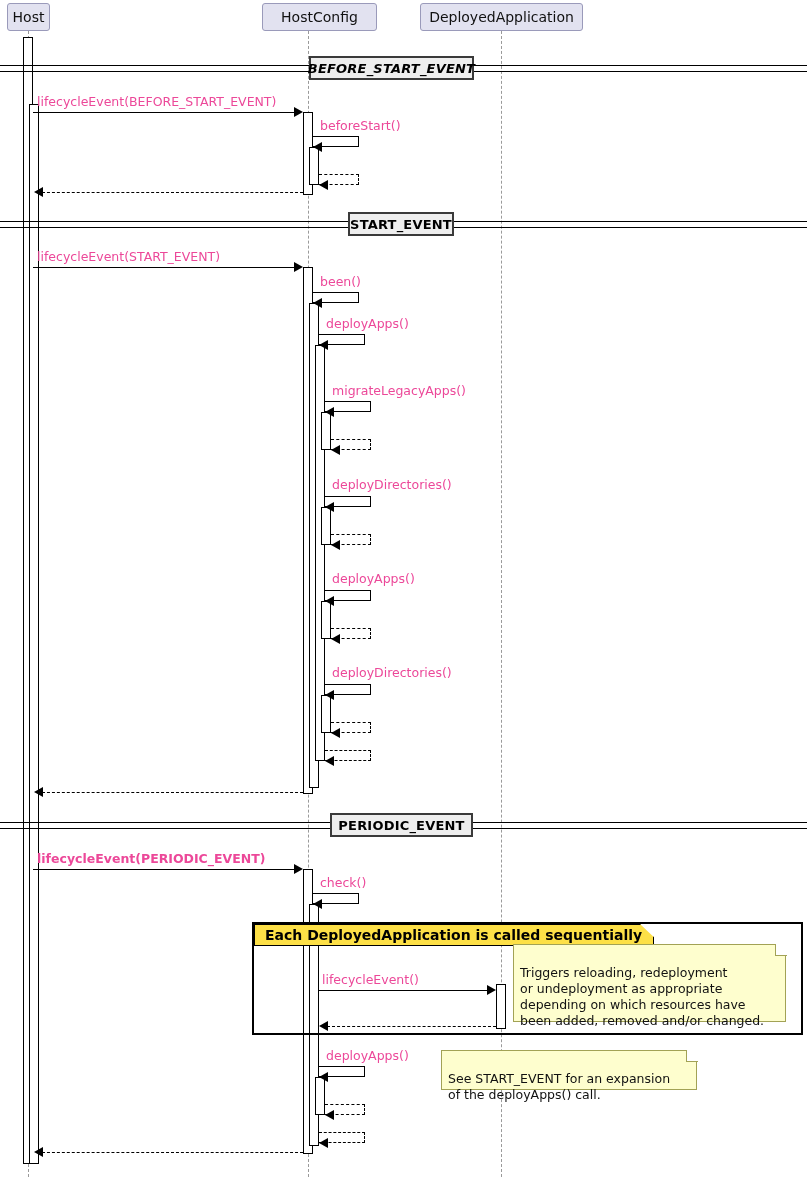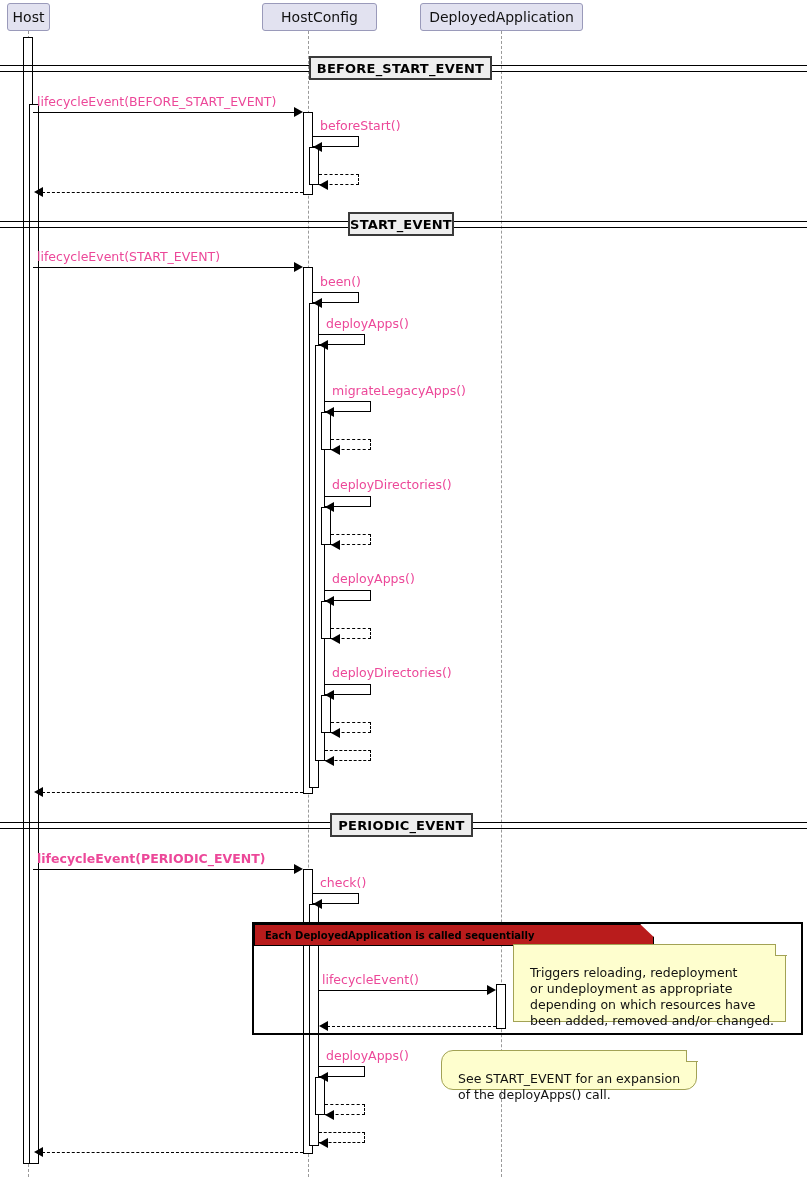--- a/index.html
+++ b/index.html
@@ -28,27 +28,27 @@
   
   .self{position:absolute;box-sizing:border-box;border:1px solid #000;border-left:none;}
   .self.dashed{border-style:dashed;border-left:none;}
   
   .divider{position:absolute;left:0;width:807px;height:0;border-top:1px solid #000;}
   .dividerbox{position:absolute;box-sizing:border-box;background:#EEEEEE;
     border:2px solid #3a3a3a;height:24px;display:flex;align-items:center;justify-content:center;
     font-size:13px;font-weight:bold;color:#000;padding:0 10px;white-space:nowrap;letter-spacing:.2px;}
   
   .groupframe{position:absolute;box-sizing:border-box;border:2px solid #000;background:transparent;}
-  .grouphdr{position:absolute;box-sizing:border-box;background:#b91c1c;border:1px solid #000;
-    height:22px;display:flex;align-items:center;font-size:10px;font-weight:bold;color:#000;
+  .grouphdr{position:absolute;box-sizing:border-box;background:#fde047;border:1px solid #000;
+    height:22px;display:flex;align-items:center;font-size:14px;font-weight:bold;color:#000;
     padding:0 26px 0 10px;white-space:nowrap;
     clip-path:polygon(0 0,calc(100% - 14px) 0,100% 60%,100% 100%,0 100%);}
   
   .note{position:absolute;box-sizing:border-box;background:#FEFECE;border:1px solid #A2A255;
-    font-size:12.5px;color:#111;line-height:16px;padding:4px 8px 4px 16px;white-space:pre-line;}
+    font-size:12.5px;color:#111;line-height:16px;padding:4px 8px 4px 6px;white-space:pre-line;}
   .notefold{position:absolute;width:11px;height:11px;background:#fff;
     border-left:1px solid #A2A255;border-bottom:1px solid #A2A255;}
 </style>
 </head>
 <body>
 
 <div id="stage">
 
   <div class="participant" style="left:7px;width:43px;">
     <span>Host</span>
@@ -79,21 +79,21 @@
   <div class="act" style="left:321px;top:695px;height:38px;"></div>
 
   <div class="act" style="left:303px;top:869px;height:285px;"></div>
   <div class="act" style="left:309px;top:904px;height:242px;"></div>
   <div class="act" style="left:315px;top:1077px;height:38px;"></div>
 
   <div class="act" style="left:496px;top:984px;height:45px;"></div>
 
   <div class="divider" style="top:65px;"></div>
   <div class="divider" style="top:71px;"></div>
-  <div class="dividerbox" style="left:309px;width:183px;top:56px;">
+  <div class="dividerbox" style="left:309px;width:165px;top:56px;font-style:italic;">
     <span>BEFORE_START_EVENT</span>
   </div>
 
   <div class="divider" style="top:221px;"></div>
   <div class="divider" style="top:227px;"></div>
   <div class="dividerbox" style="left:348px;width:106px;top:212px;">
     <span>START_EVENT</span>
   </div>
 
   <div class="divider" style="top:822px;"></div>
@@ -196,19 +196,19 @@
   <div class="arrowL" style="left:34px;top:1147px;"></div>
 
   <div class="note" style="left:513px;top:944px;width:273px;height:78px;">
     <span>Triggers reloading, redeployment
 or undeployment as appropriate
 depending on which resources have
 been added, removed and/or changed.</span>
   </div>
   <div class="notefold" style="left:775px;top:944px;"></div>
 
-  <div class="note" style="left:441px;top:1050px;width:256px;height:40px;border-radius:12px;">
+  <div class="note" style="left:441px;top:1050px;width:256px;height:40px;">
     <span>See START_EVENT for an expansion
 of the deployApps() call.</span>
   </div>
   <div class="notefold" style="left:686px;top:1050px;"></div>
 
 </div>
 
 </body></html>

